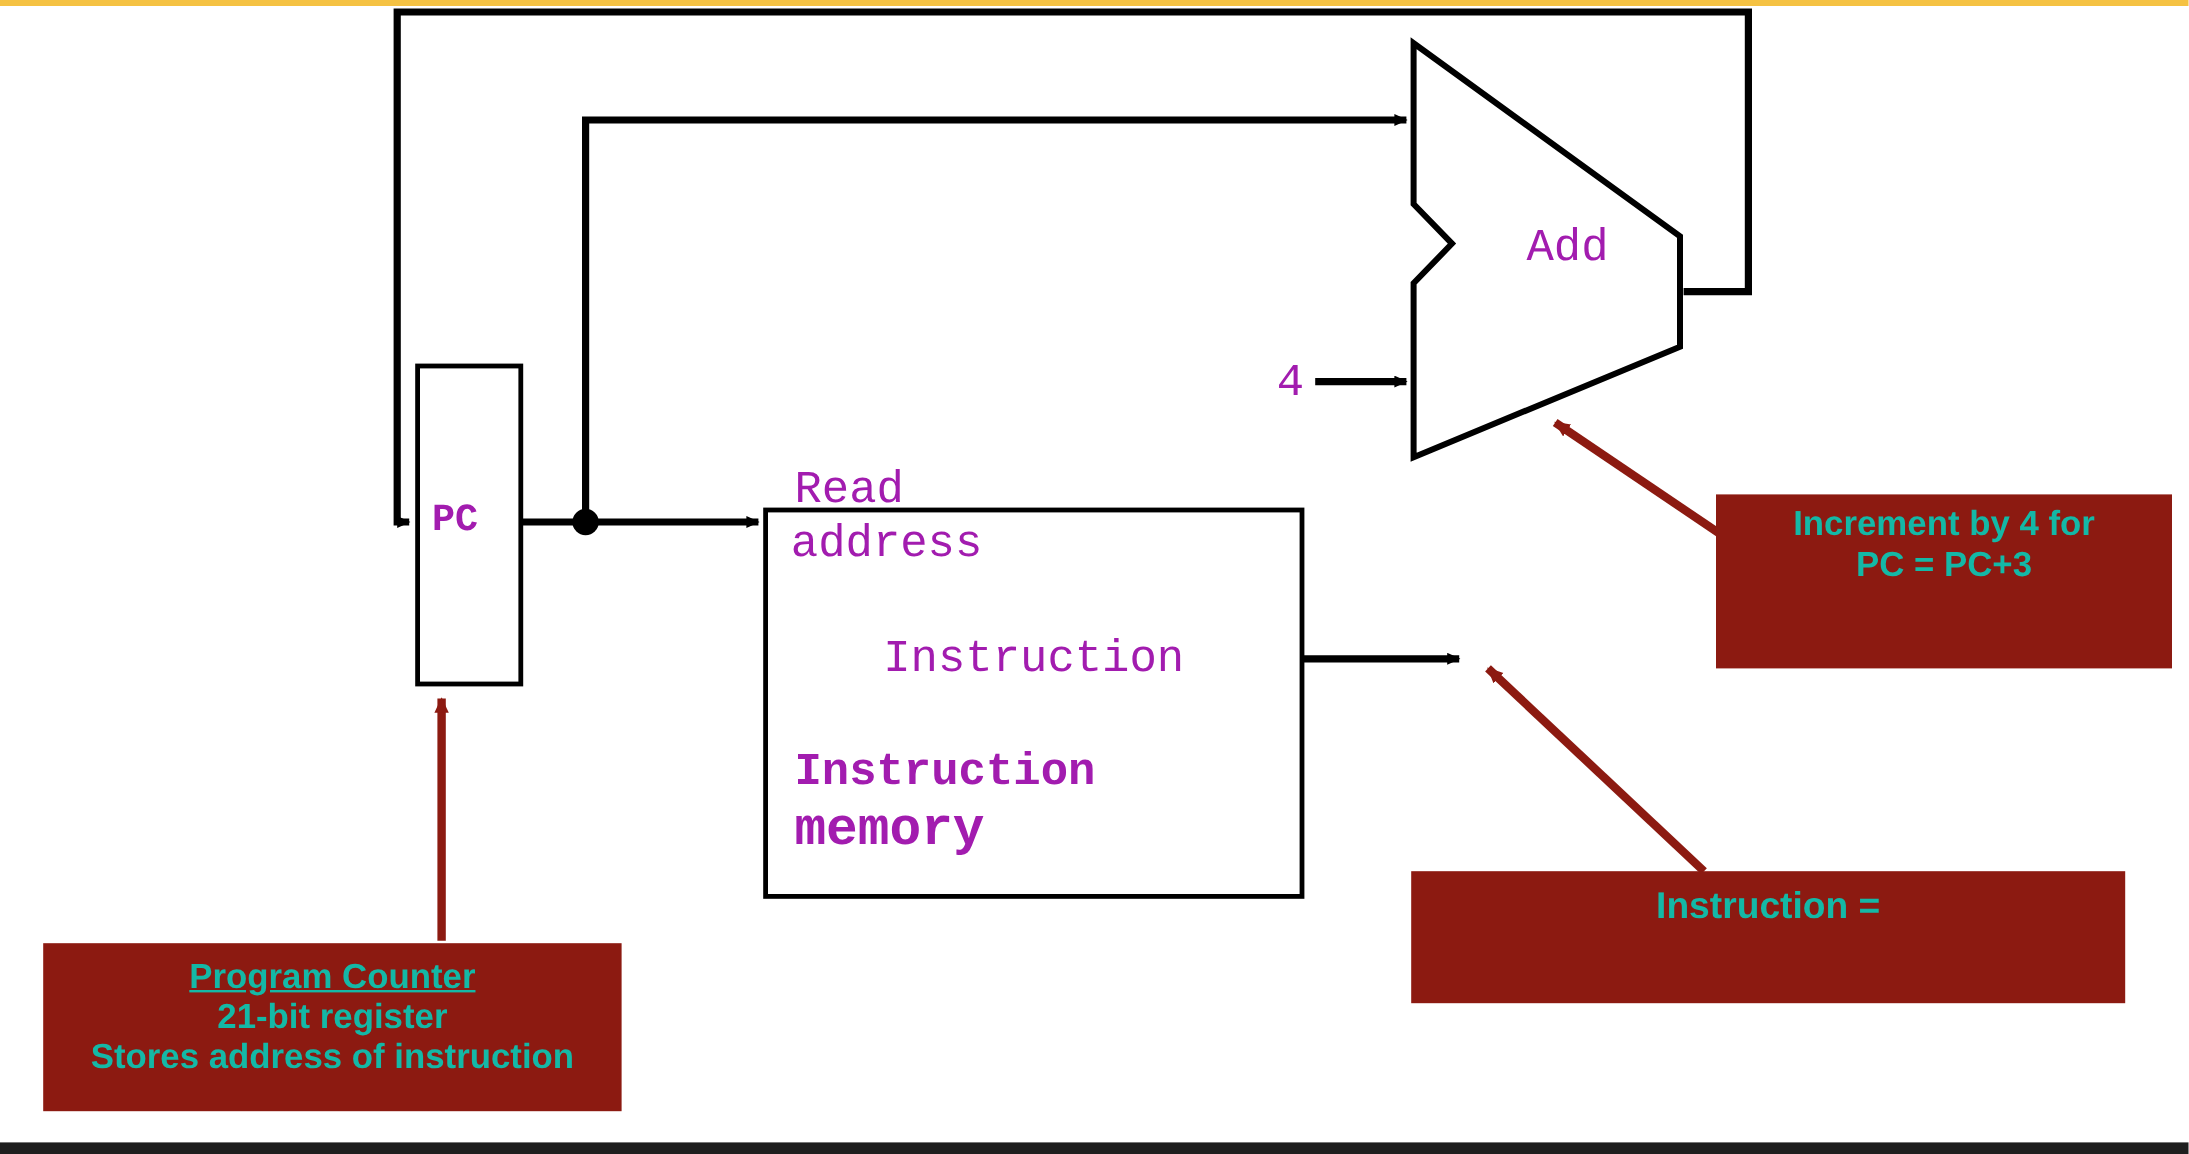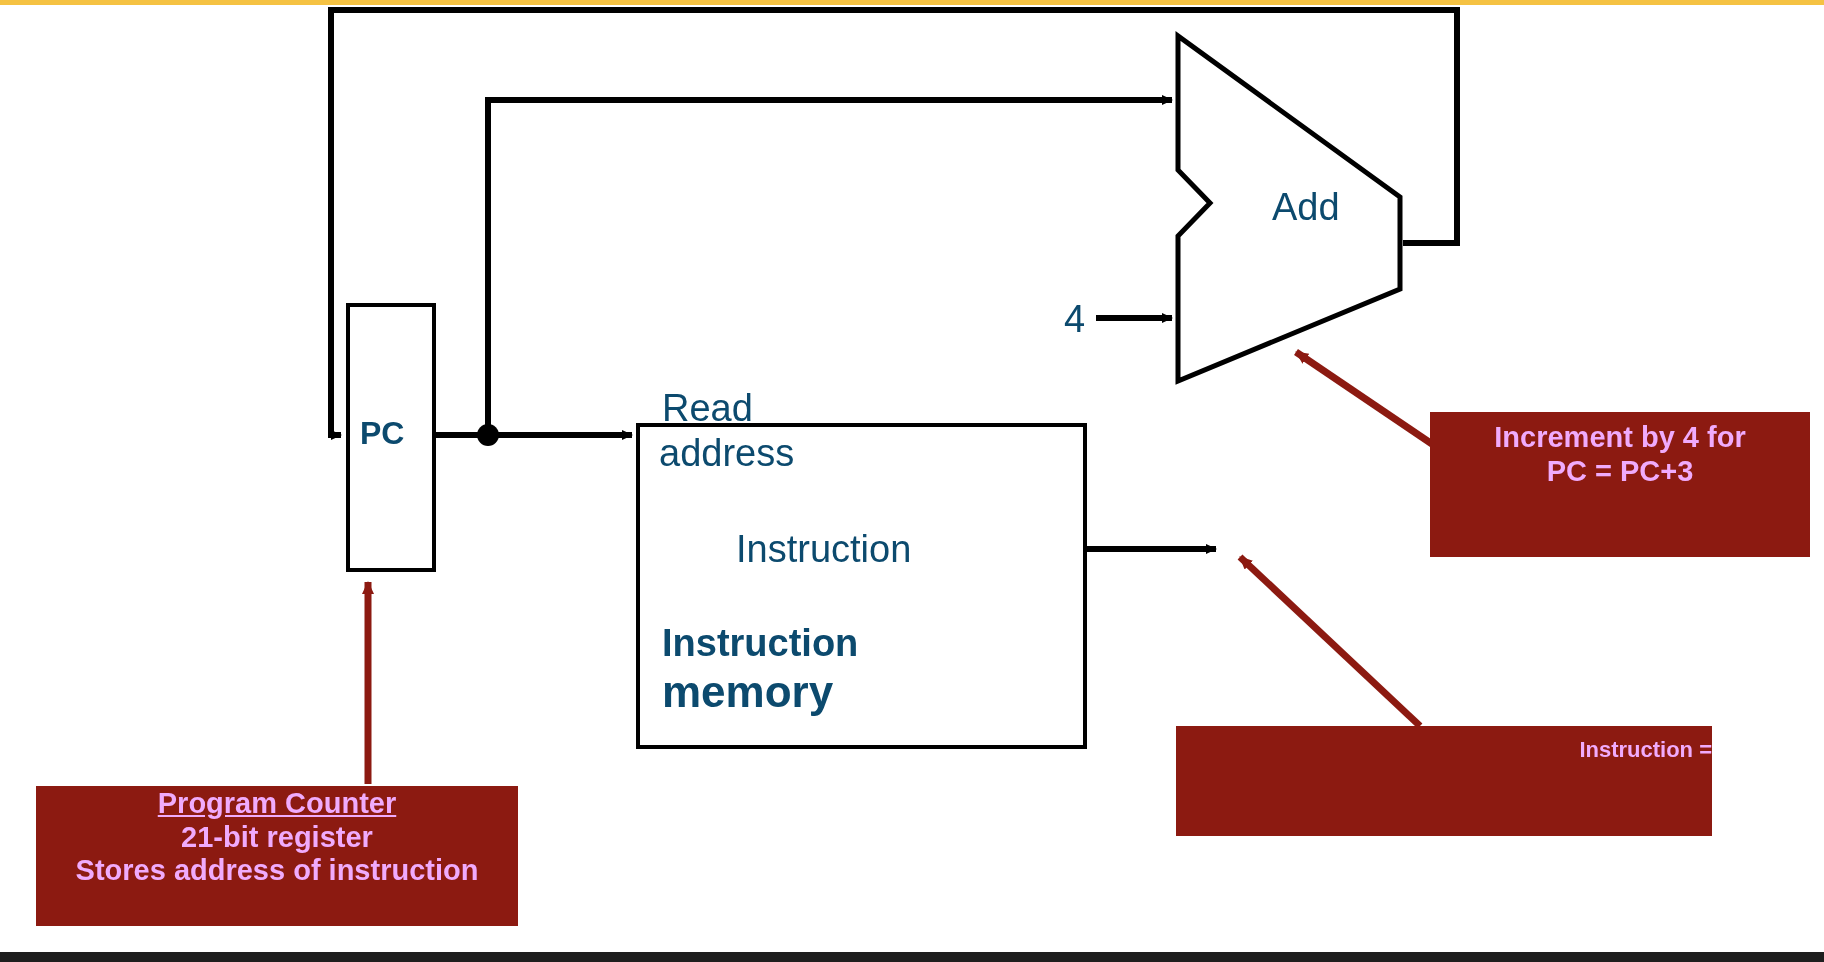--- a/index.html
+++ b/index.html
@@ -34,58 +34,57 @@
     background: #1E1E1E;
   }
   #diagram-svg {
     position: absolute;
     left: 0;
     top: 0;
   }
   .callout {
     position: absolute;
     background: #8C1A11;
-    color: #f0abfc;
+    color: #14b8a6;
     font-weight: bold;
     text-align: center;
     font-family: "Liberation Sans", sans-serif;
     line-height: 1.16;
     box-sizing: border-box;
   }
   .callout .line { display: block; white-space: nowrap; }
   .callout .line.underline { text-decoration: underline; }
   #callout-pc {
     left: 36px;
     top: 786px;
     width: 482px;
     height: 140px;
     font-size: 29px;
-    padding-top: 1px;
+    padding-top: 12px;
   }
   #callout-increment {
     left: 1430px;
     top: 412px;
     width: 380px;
     height: 145px;
     font-size: 29px;
     padding-top: 9px;
   }
   #callout-instruction {
     left: 1176px;
     top: 726px;
-    width: 536px;
+    width: 595px;
     height: 110px;
-    font-size: 22px;
+    font-size: 31px;
     padding-top: 11px;
-    text-align: right;
   }
   .dlabel {
     position: absolute;
-    font-family: Liberation Sans, sans-serif;
-    color: #0c4a6e;
+    font-family: Liberation Mono, monospace;
+    color: #a21caf;
     white-space: nowrap;
   }
   #label-pc { left: 360px; top: 415px; font-size: 32px; font-weight: bold; }
   #label-add { left: 1272px; top: 186px; font-size: 38px; }
   #label-four { left: 1064px; top: 298px; font-size: 38px; }
   #label-read { left: 662px; top: 387px; font-size: 38px; }
   #label-address { left: 659px; top: 432px; font-size: 38px; }
   #label-instruction-port { left: 736px; top: 528px; font-size: 38px; }
   #label-imem-1 { left: 662px; top: 622px; font-size: 38px; font-weight: bold; }
   #label-imem-2 { left: 662px; top: 667px; font-size: 44px; font-weight: bold; }

